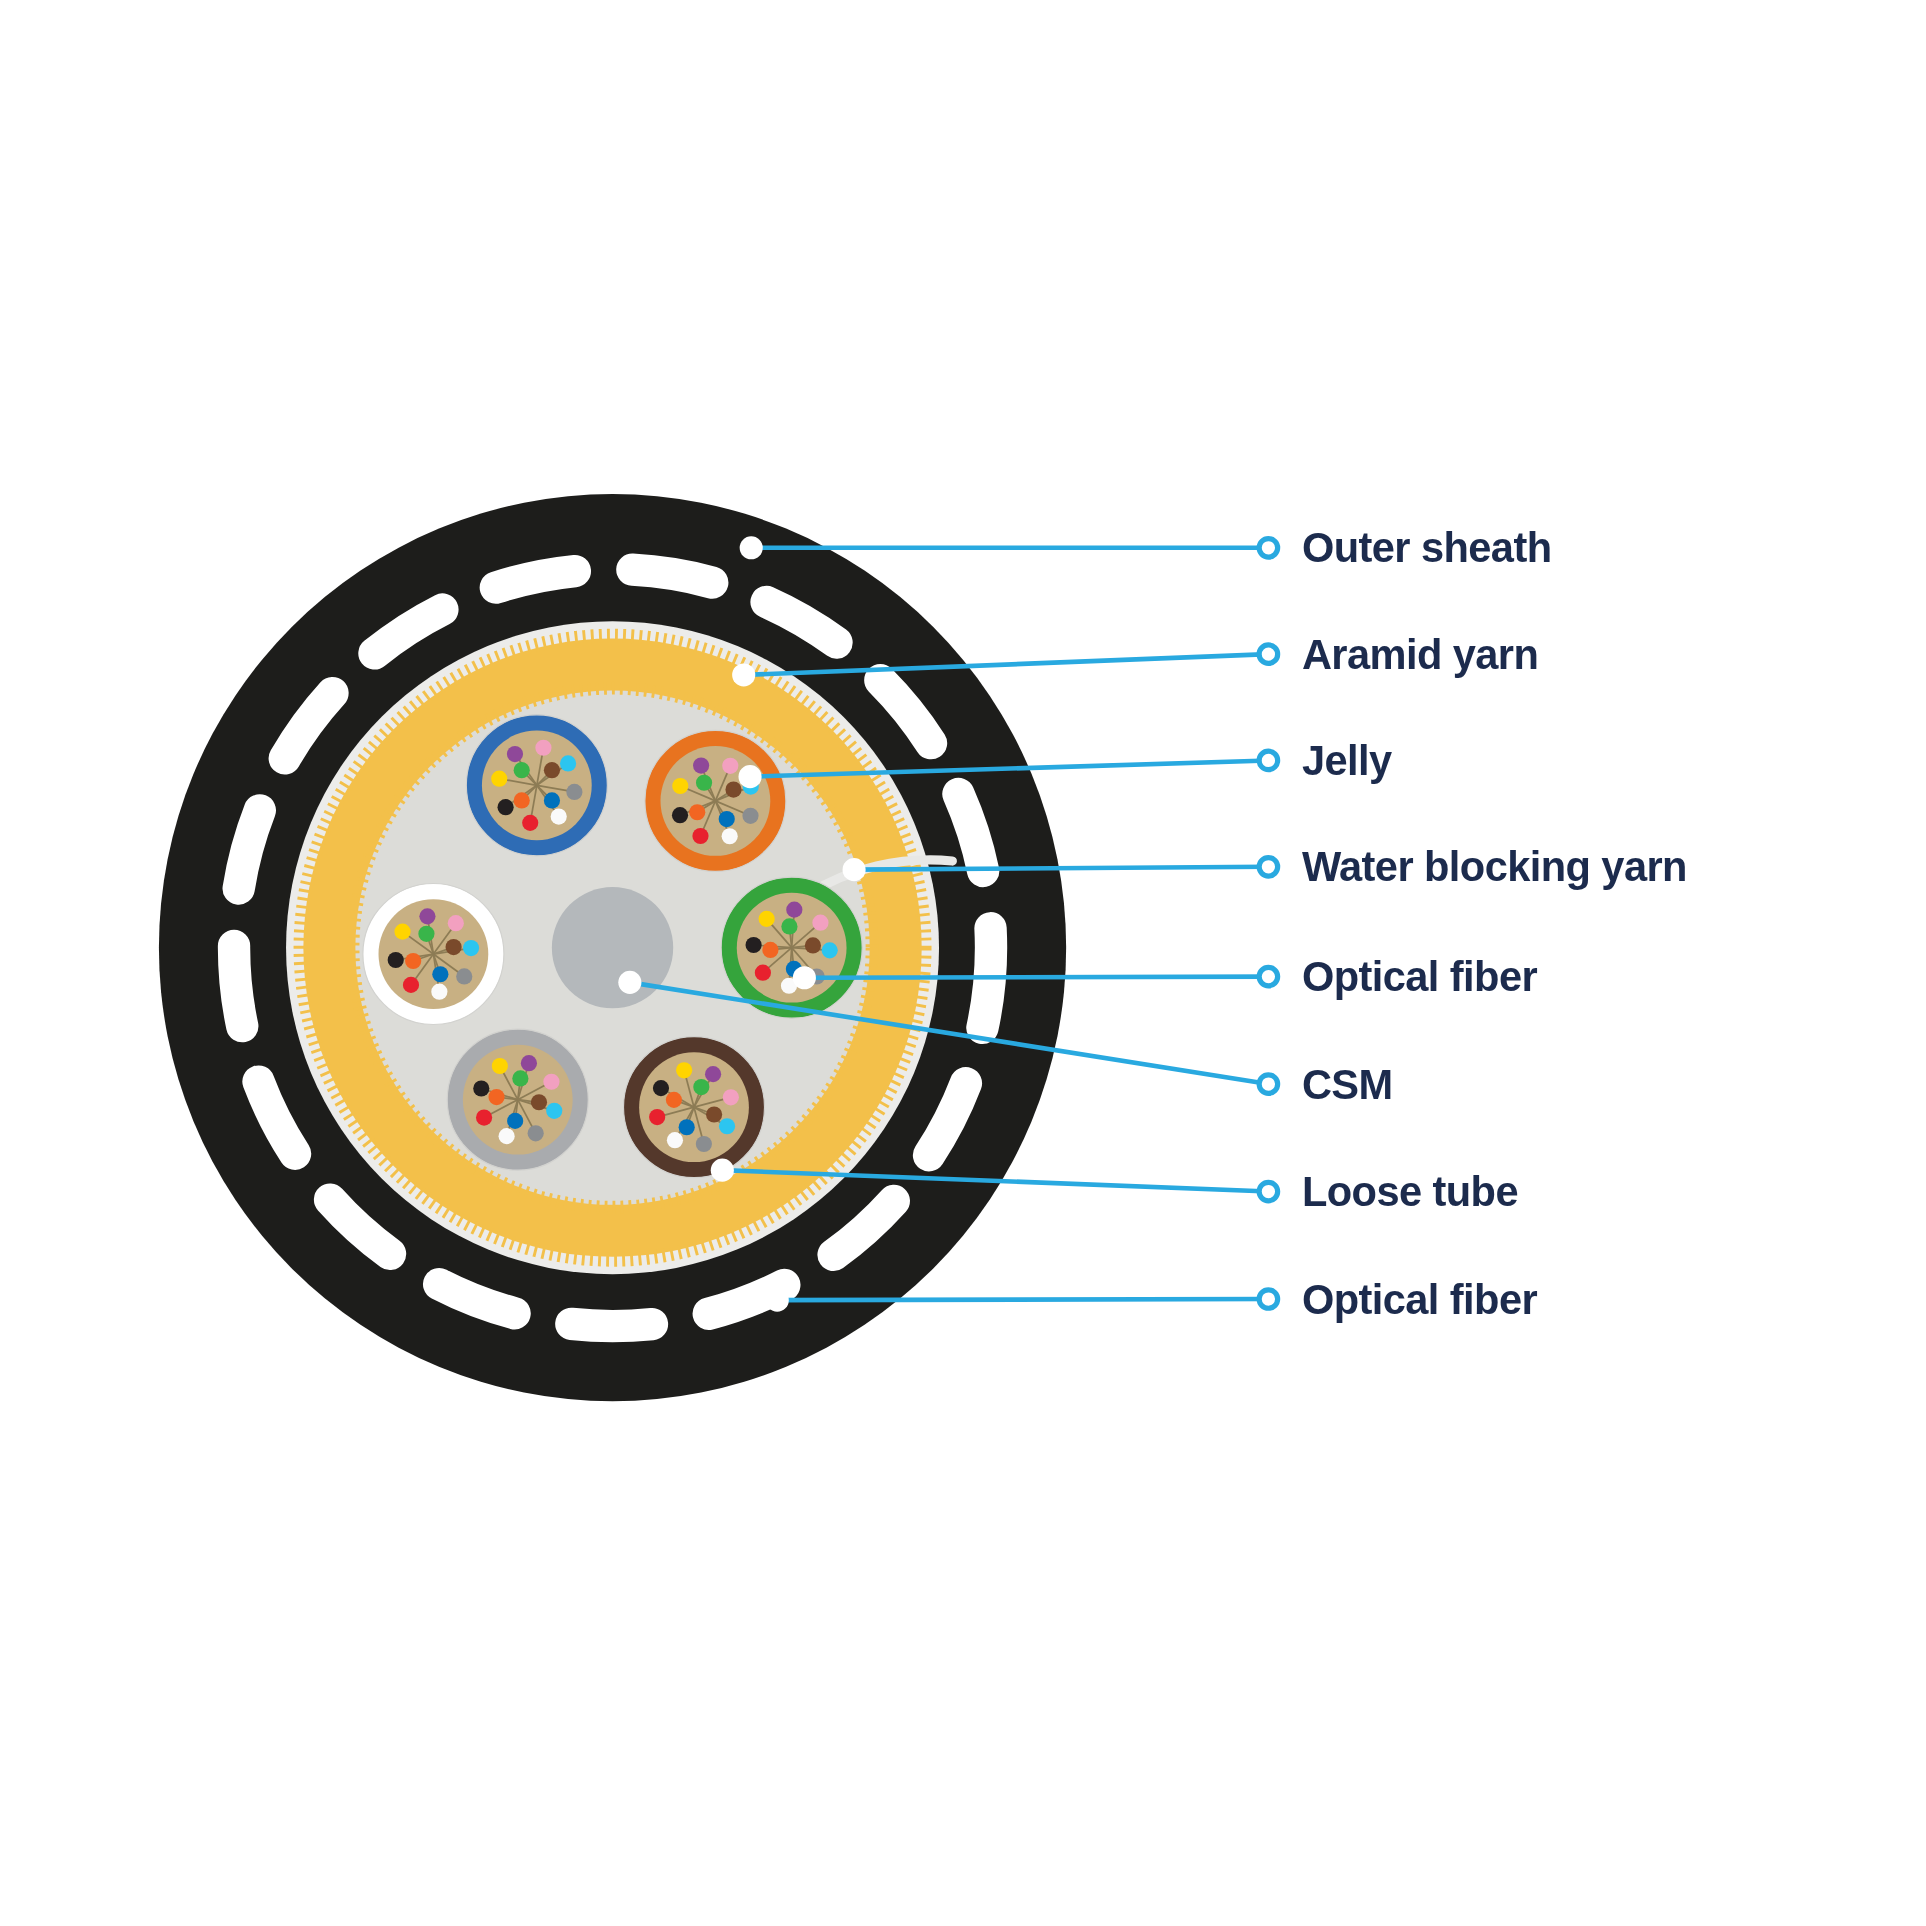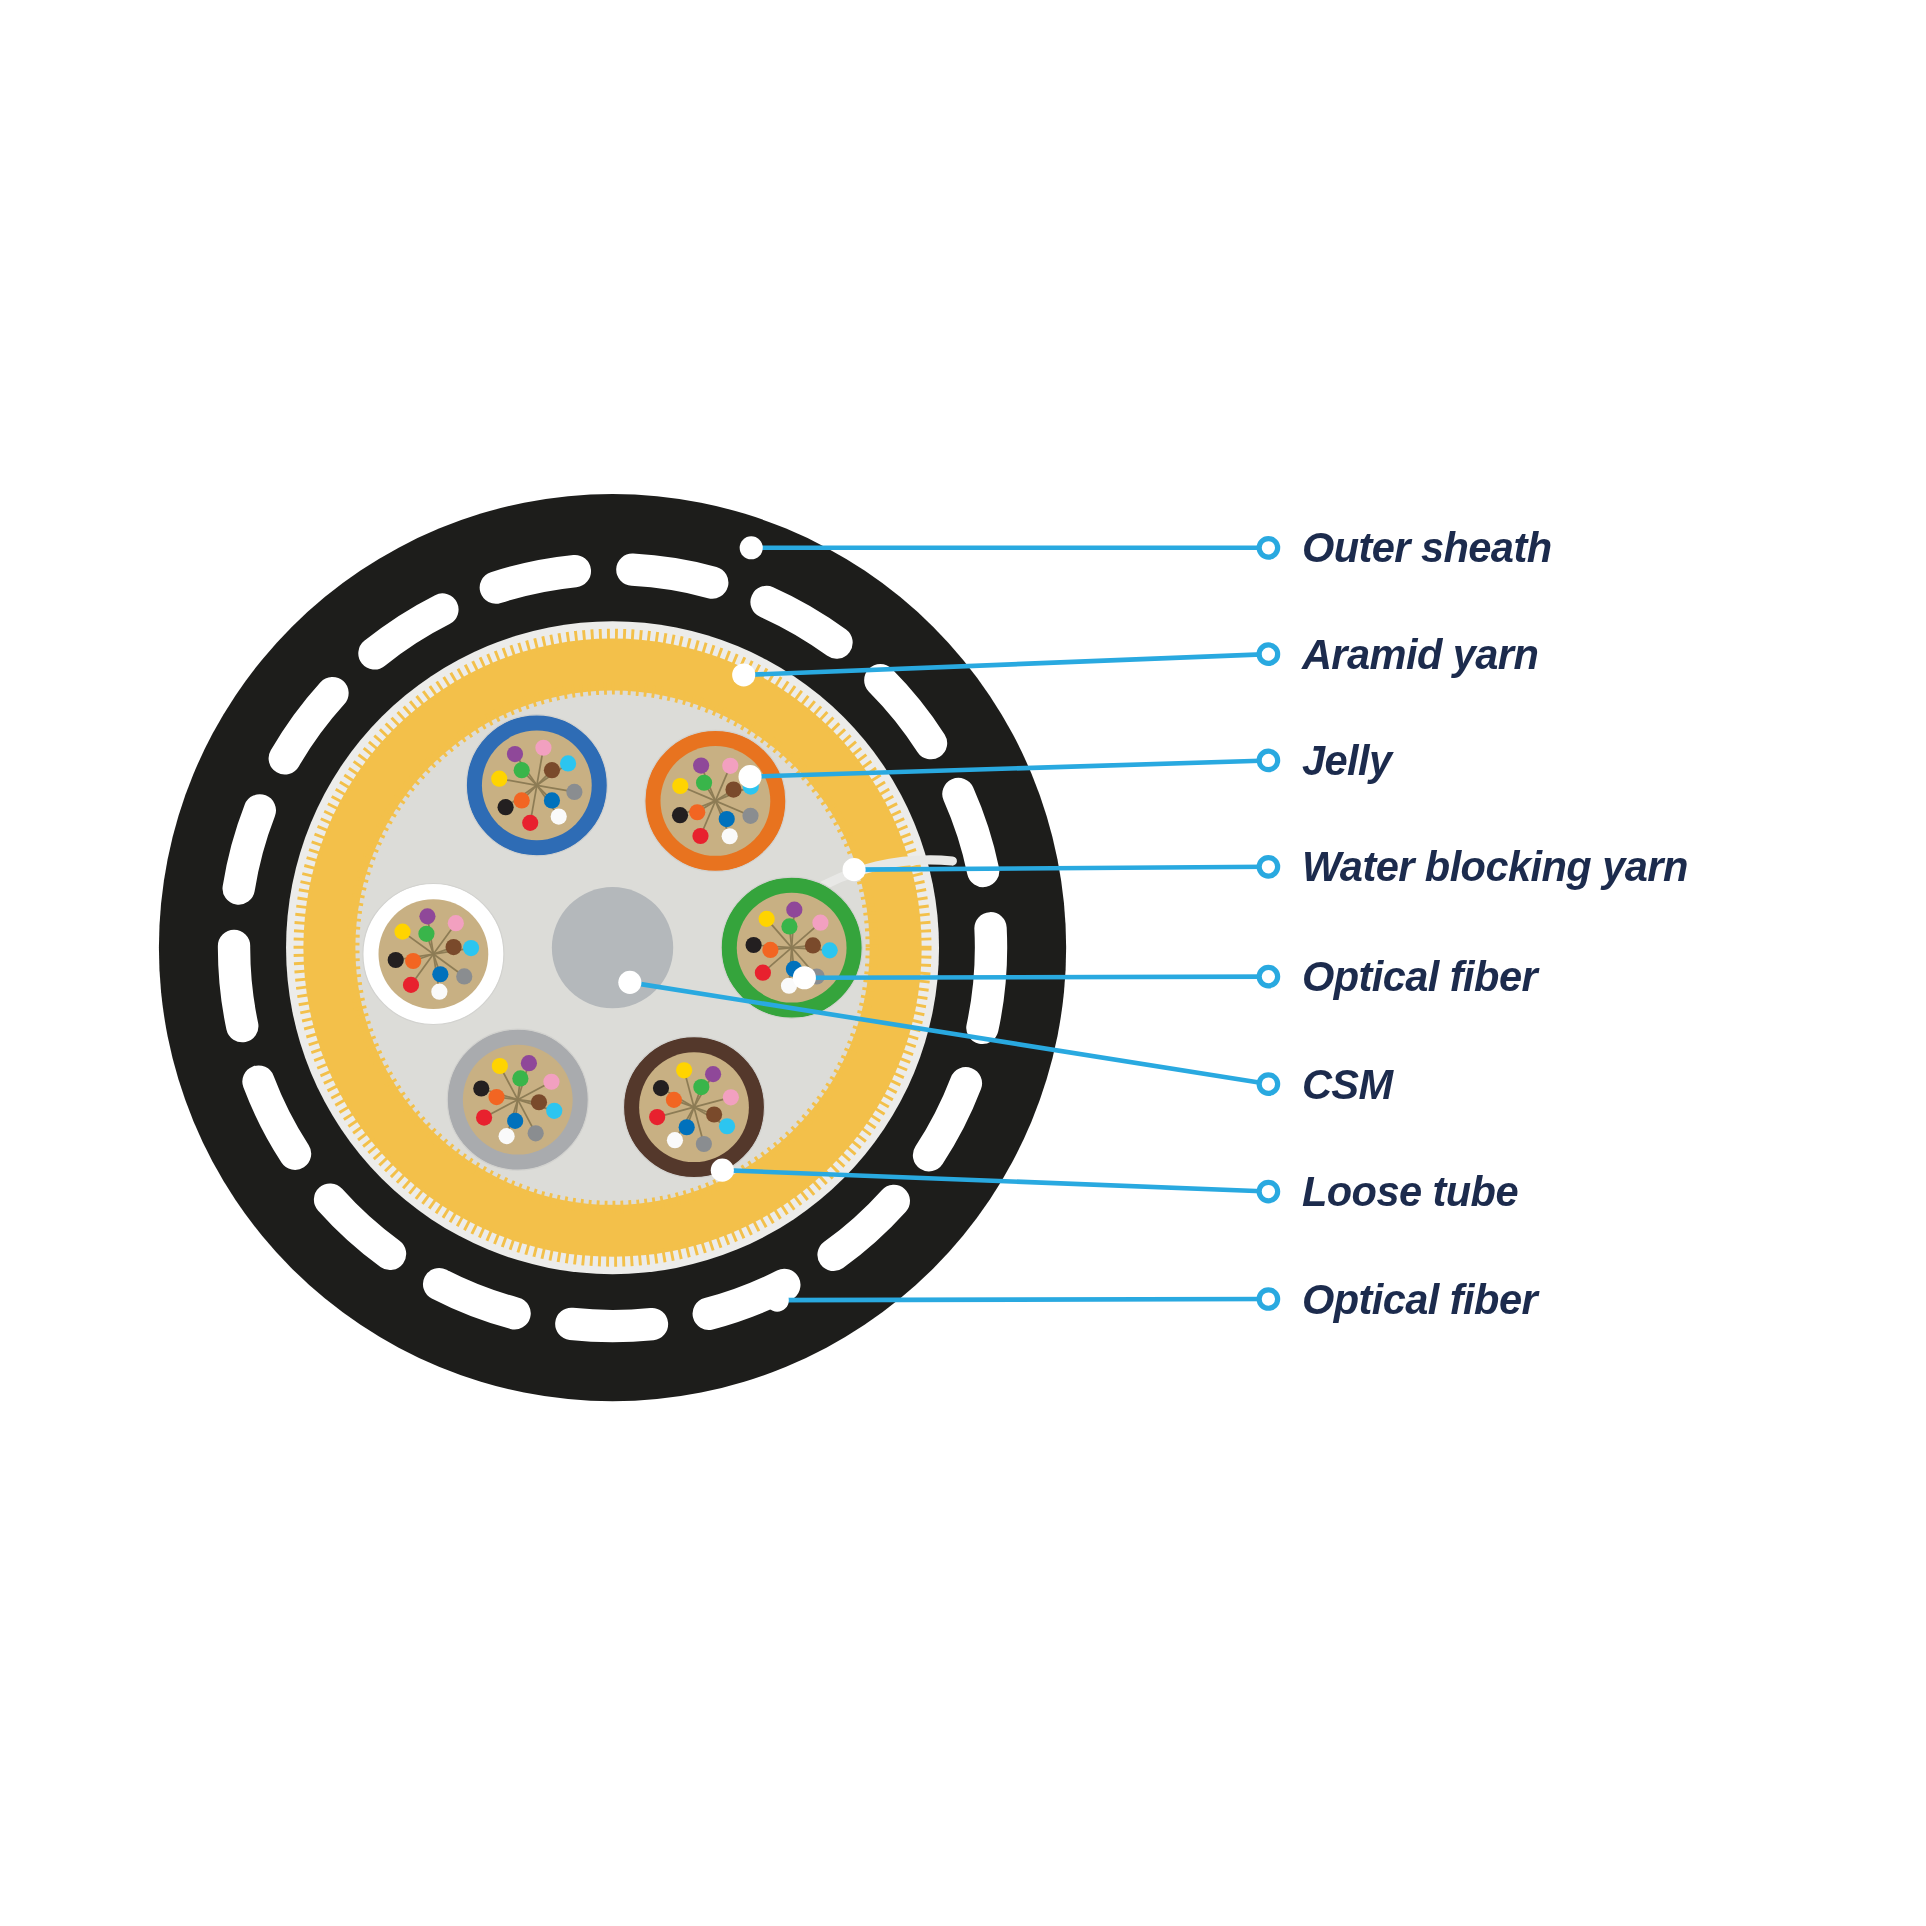--- a/index.html
+++ b/index.html
@@ -2,21 +2,21 @@
 <html style="font-size:9.2px"><head>
 <meta charset="utf-8">
 <style>
   html,body{margin:0;padding:0;}
   body{
     width:1926px;height:1926px;
     background:#ffffff;
     font-family:"Liberation Sans", sans-serif;
     overflow:hidden;
   }
-  .stage{position:relative;width:1926px;height:1534px;font-style:italic;}
+  .stage{position:relative;width:1926px;height:1534px;}
   svg{display:block;position:absolute;left:0;top:0;}
   .callout-text{
     font-family:"Liberation Sans", sans-serif;
     font-weight:700;
     font-size:72px;
     letter-spacing:-1px;
   }
 </style>
 </head>
 <body>

